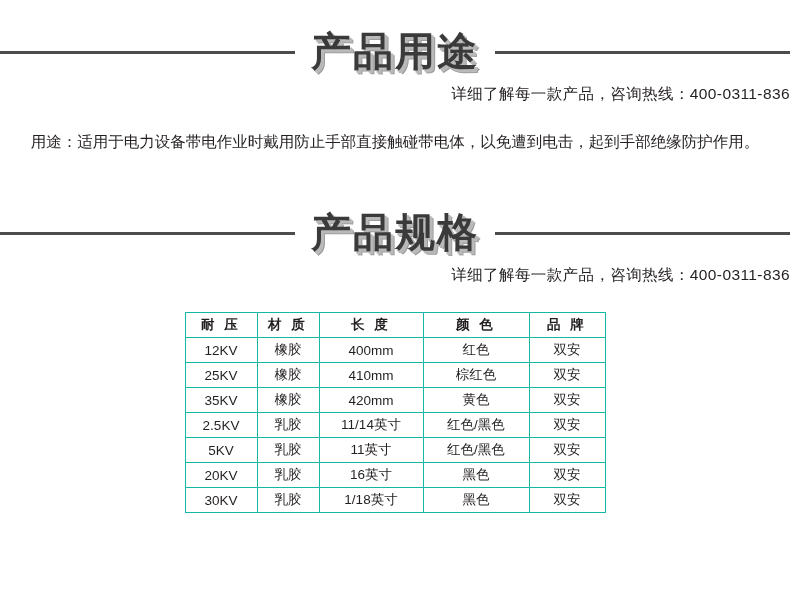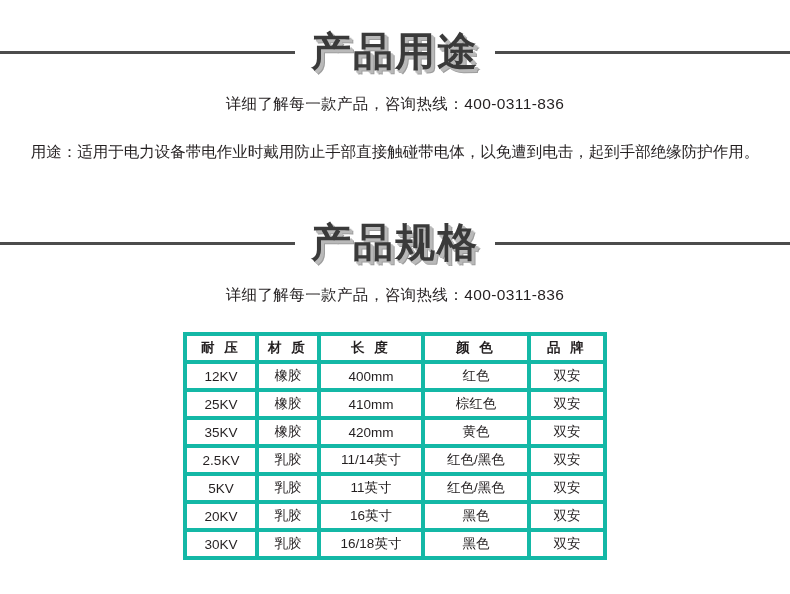--- a/index.html
+++ b/index.html
@@ -49,24 +49,24 @@
     color: #3a3a3a;
     line-height: 58px;
     text-shadow:
       2px 2px 0 #b9b9b9,
       3px 3px 0 #b9b9b9,
       4px 4px 0 #9e9e9e;
     white-space: nowrap;
   }
 
   .hotline {
-    text-align: center;
+    text-align: right;
     font-size: 15.5px;
     color: #231f20;
-    margin-top: 14px;
+    margin-top: 4px;
     letter-spacing: 0.4px;
   }
 
   .usage-text {
     margin: 22px 30px 0 30px;
     font-size: 15.5px;
     line-height: 30px;
     color: #231f20;
     text-align: center;
   }
@@ -76,21 +76,21 @@
     margin-top: 26px;
     display: flex;
     justify-content: center;
   }
   table.spec {
     border-collapse: collapse;
     width: 420px;
     table-layout: fixed;
   }
   table.spec td, table.spec th {
-    border: 4px solid #14b8a6;
+    border: 1px solid #14b8a6;
     height: 24px;
     font-size: 13.5px;
     font-weight: normal;
     text-align: center;
     color: #231f20;
     padding: 0 2px;
   }
   table.spec thead td {
     font-weight: bold;
     letter-spacing: 3px;
@@ -185,21 +185,21 @@
         <tr>
           <td>20KV</td>
           <td>乳胶</td>
           <td>16英寸</td>
           <td>黑色</td>
           <td>双安</td>
         </tr>
         <tr>
           <td>30KV</td>
           <td>乳胶</td>
-          <td>16/18英寸</td>
+          <td>1/18英寸</td>
           <td>黑色</td>
           <td>双安</td>
         </tr>
       </tbody>
     </table>
   </div>
 
 </div>
 
 </body></html>

